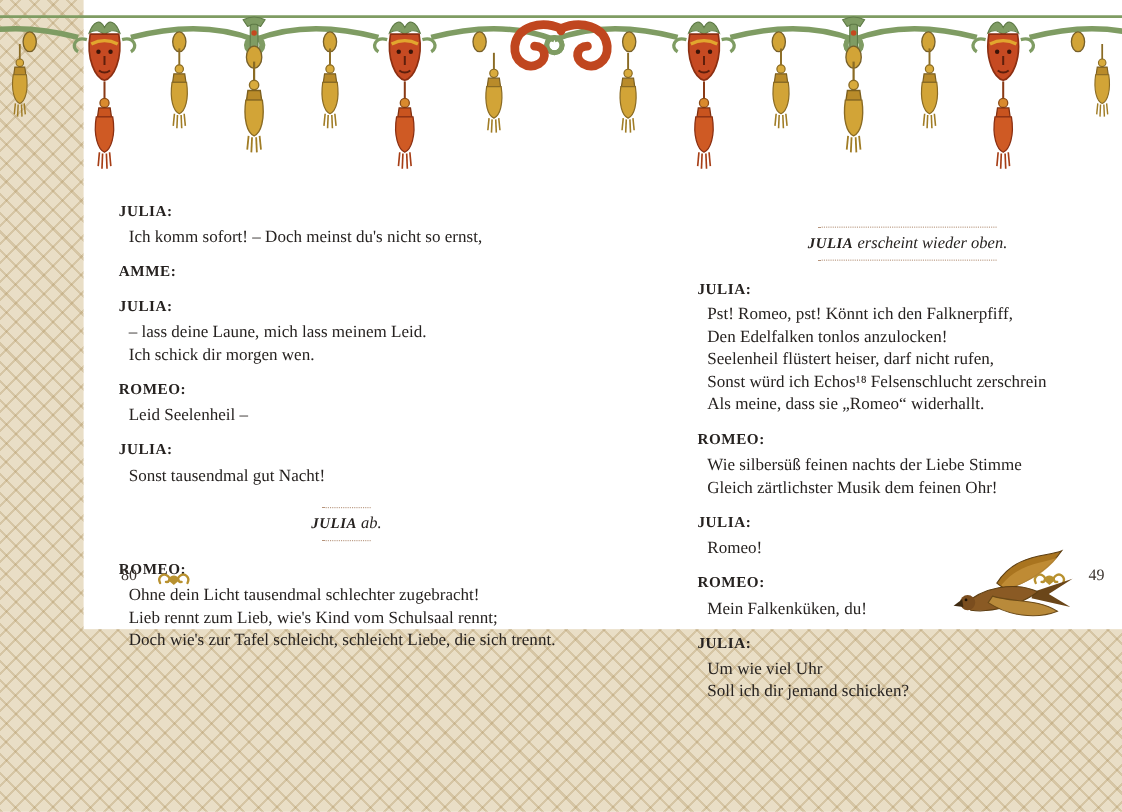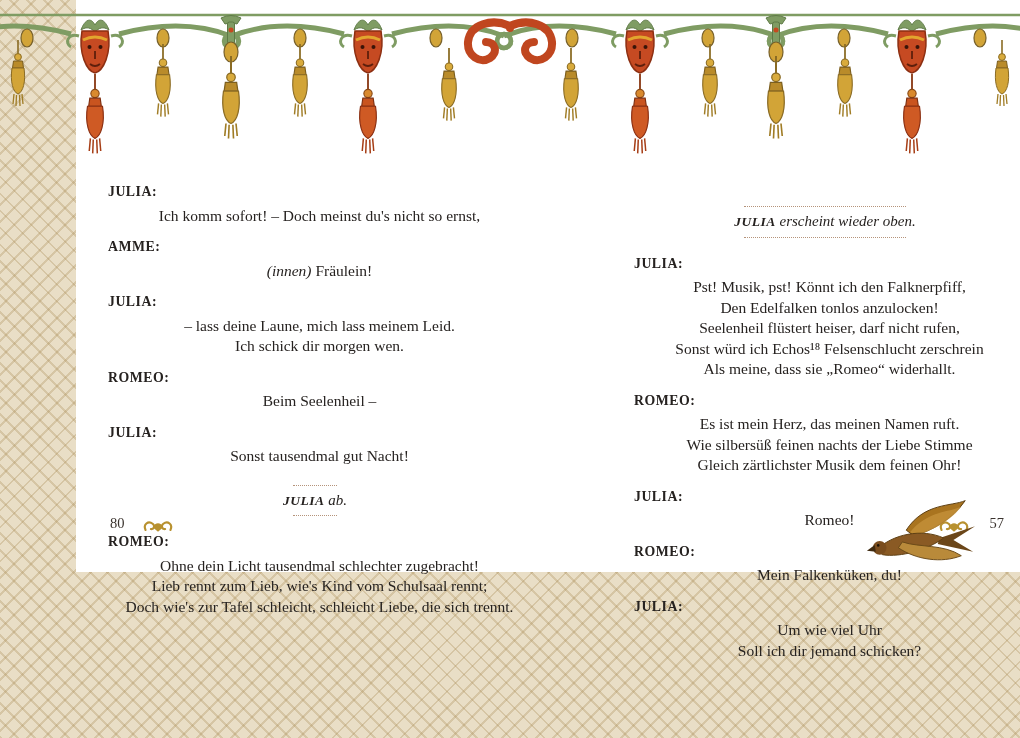--- a/index.html
+++ b/index.html
@@ -21,21 +21,21 @@
   .frieze{
     position:absolute;left:0;top:0;width:1020px;height:180px;z-index:3;
   }
   .text-col{position:absolute;z-index:2;font-size:15.5px;line-height:20.5px;}
   #left-col{left:32px;top:182px;width:414px;}
   #right-col{left:558px;top:188px;width:382px;}
   .speech{margin:0 0 11px 0;}
   .speaker{
     font-weight:bold;font-size:13.8px;letter-spacing:.5px;margin-bottom:3px;
   }
-  .line{padding-left:9px;text-align:center;}
+  .line{padding-left:9px;}
   .it{font-style:italic;}
   .direction{text-align:center;margin:15px 0 13px 0;}
   .dir-inner{display:inline-block;font-style:italic;font-size:15px;padding:0 4px;}
   .dir-inner::before,.dir-inner::after{
     content:"";display:block;border-top:1.5px dotted #b5937a;margin:3px 10px;
   }
   .dir-inner::before{margin-bottom:4px;}
   .dir-inner::after{margin-top:4px;}
   .dir-name{font-weight:bold;font-size:13.5px;letter-spacing:.5px;}
   .pagenum{position:absolute;bottom:40px;font-size:14.5px;z-index:2;color:#3a332e;}
@@ -51,77 +51,75 @@
 
 <div class="spread">
 
   <div class="text-col" id="left-col">
       <div class="speech">
         <div class="speaker">JULIA:</div>
         <div class="line">Ich komm sofort! – Doch meinst du's nicht so ernst,</div>
       </div>
       <div class="speech">
         <div class="speaker">AMME:</div>
-        <div class="line"><span class="it">(innen)</span><span> Fräulein!</span></div>
       </div>
       <div class="speech">
         <div class="speaker">JULIA:</div>
         <div class="line">– lass deine Laune, mich lass meinem Leid.</div>
         <div class="line">Ich schick dir morgen wen.</div>
       </div>
       <div class="speech">
         <div class="speaker">ROMEO:</div>
-        <div class="line">Beim Seelenheil –</div>
+        <div class="line">Leid Seelenheil –</div>
       </div>
       <div class="speech">
         <div class="speaker">JULIA:</div>
         <div class="line">Sonst tausendmal gut Nacht!</div>
       </div>
       <div class="direction"><span class="dir-inner"><span class="dir-name">JULIA</span><span class="dir-text"> ab.</span></span></div>
       <div class="speech">
         <div class="speaker">ROMEO:</div>
         <div class="line">Ohne dein Licht tausendmal schlechter zugebracht!</div>
         <div class="line">Lieb rennt zum Lieb, wie's Kind vom Schulsaal rennt;</div>
         <div class="line">Doch wie's zur Tafel schleicht, schleicht Liebe, die sich trennt.</div>
       </div>
     </div>
 
   <div class="text-col" id="right-col">
       <div class="direction"><span class="dir-inner"><span class="dir-name">JULIA</span><span class="dir-text"> erscheint wieder oben.</span></span></div>
       <div class="speech">
         <div class="speaker">JULIA:</div>
-        <div class="line">Pst! Musik, pst! Könnt ich den Falknerpfiff,</div>
+        <div class="line">Pst! Romeo, pst! Könnt ich den Falknerpfiff,</div>
         <div class="line">Den Edelfalken tonlos anzulocken!</div>
         <div class="line">Seelenheil flüstert heiser, darf nicht rufen,</div>
         <div class="line">Sonst würd ich Echos¹⁸ Felsenschlucht zerschrein</div>
         <div class="line">Als meine, dass sie „Romeo“ widerhallt.</div>
       </div>
       <div class="speech">
         <div class="speaker">ROMEO:</div>
-        <div class="line">Es ist mein Herz, das meinen Namen ruft.</div>
         <div class="line">Wie silbersüß feinen nachts der Liebe Stimme</div>
         <div class="line">Gleich zärtlichster Musik dem feinen Ohr!</div>
       </div>
       <div class="speech">
         <div class="speaker">JULIA:</div>
         <div class="line">Romeo!</div>
       </div>
       <div class="speech">
         <div class="speaker">ROMEO:</div>
         <div class="line">Mein Falkenküken, du!</div>
       </div>
       <div class="speech">
         <div class="speaker">JULIA:</div>
         <div class="line">Um wie viel Uhr</div>
         <div class="line">Soll ich dir jemand schicken?</div>
       </div>
     </div>
 
   <span class="pagenum" id="num-left">80</span>
-  <span class="pagenum" id="num-right">57</span>
+  <span class="pagenum" id="num-right">49</span>
 
   <svg class="footer-orn" id="orn-left" viewBox="0 0 36 18">
     <path d="M4 14 C1 8 7 3 12 7 C15 9.5 13.5 13.5 10 13 M32 14 C35 8 29 3 24 7 C21 9.5 22.5 13.5 26 13" stroke="#b8912f" fill="none" stroke-width="2.4" stroke-linecap="round"></path>
     <path d="M12 11 C15 5 21 5 24 11 L18 16 Z" fill="#b8912f"></path>
   </svg>
   <svg class="footer-orn" id="orn-right" viewBox="0 0 36 18">
     <path d="M4 14 C1 8 7 3 12 7 C15 9.5 13.5 13.5 10 13 M32 14 C35 8 29 3 24 7 C21 9.5 22.5 13.5 26 13" stroke="#b8912f" fill="none" stroke-width="2.4" stroke-linecap="round"></path>
     <path d="M12 11 C15 5 21 5 24 11 L18 16 Z" fill="#b8912f"></path>
   </svg>
 

